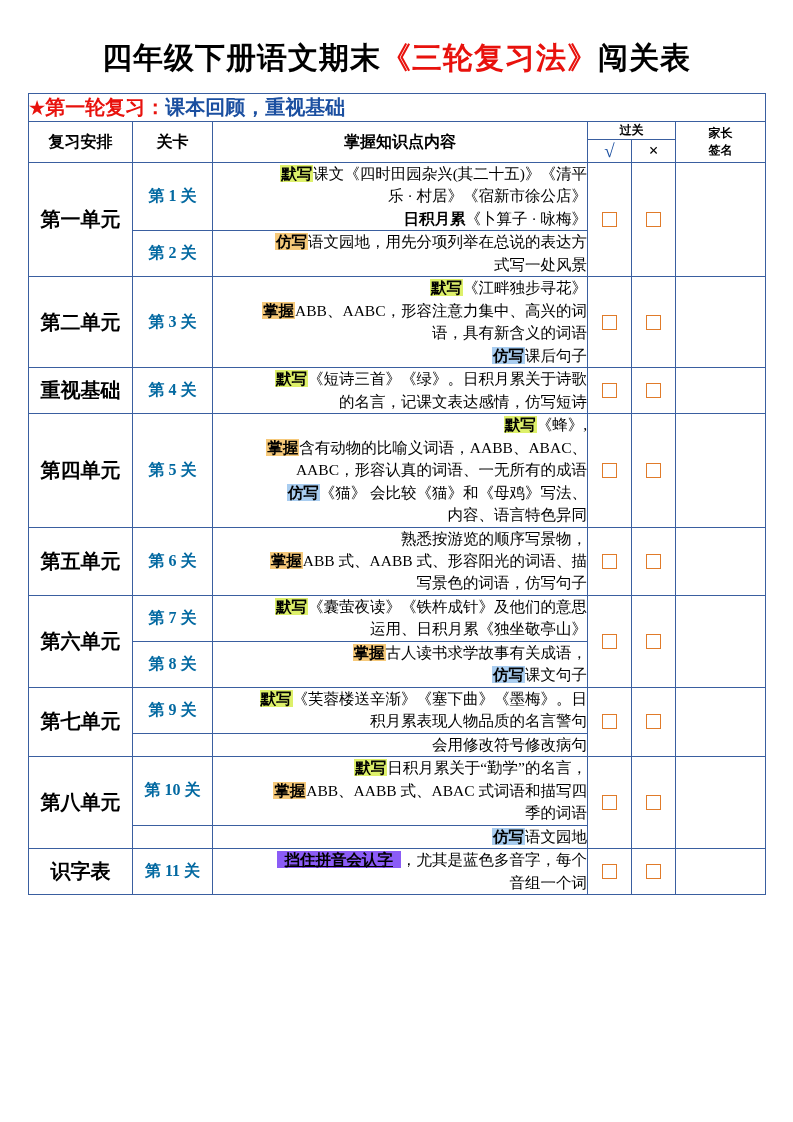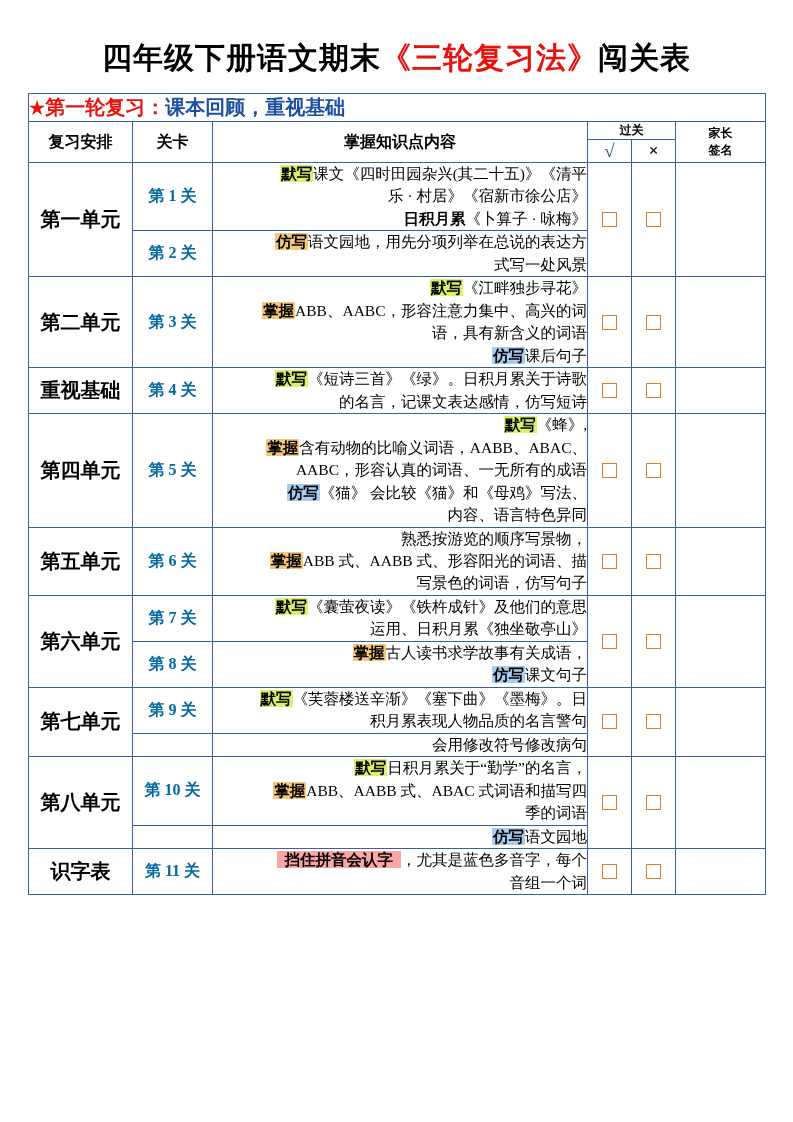--- a/index.html
+++ b/index.html
@@ -75,21 +75,21 @@
   .content {
     font-size: 15.5px;
     line-height: 1.45;
     padding: 5px 6px 6px 8px;
     text-align: right;
   }
   .content .line { display: block; }
   .hl-y { background: #ddf06a; font-weight: bold; padding: 0 1px; }
   .hl-o { background: #f6c97a; font-weight: bold; padding: 0 1px; }
   .hl-b { background: #a9cdf0; font-weight: bold; padding: 0 1px; }
-  .hl-ob { background: #fca5a5; font-weight: bold; padding: 0 8px; }
+  .hl-ob { background: #8b5cf6; font-weight: bold; padding: 0 8px; text-decoration: underline; }
   .bold { font-weight: bold; }
   .box {
     width: 15px;
     height: 15px;
     border: 1.3px solid #e07b2a;
     margin: 0 auto;
     background: #fff;
   }
   .cell-center { text-align: center; }
 </style>

